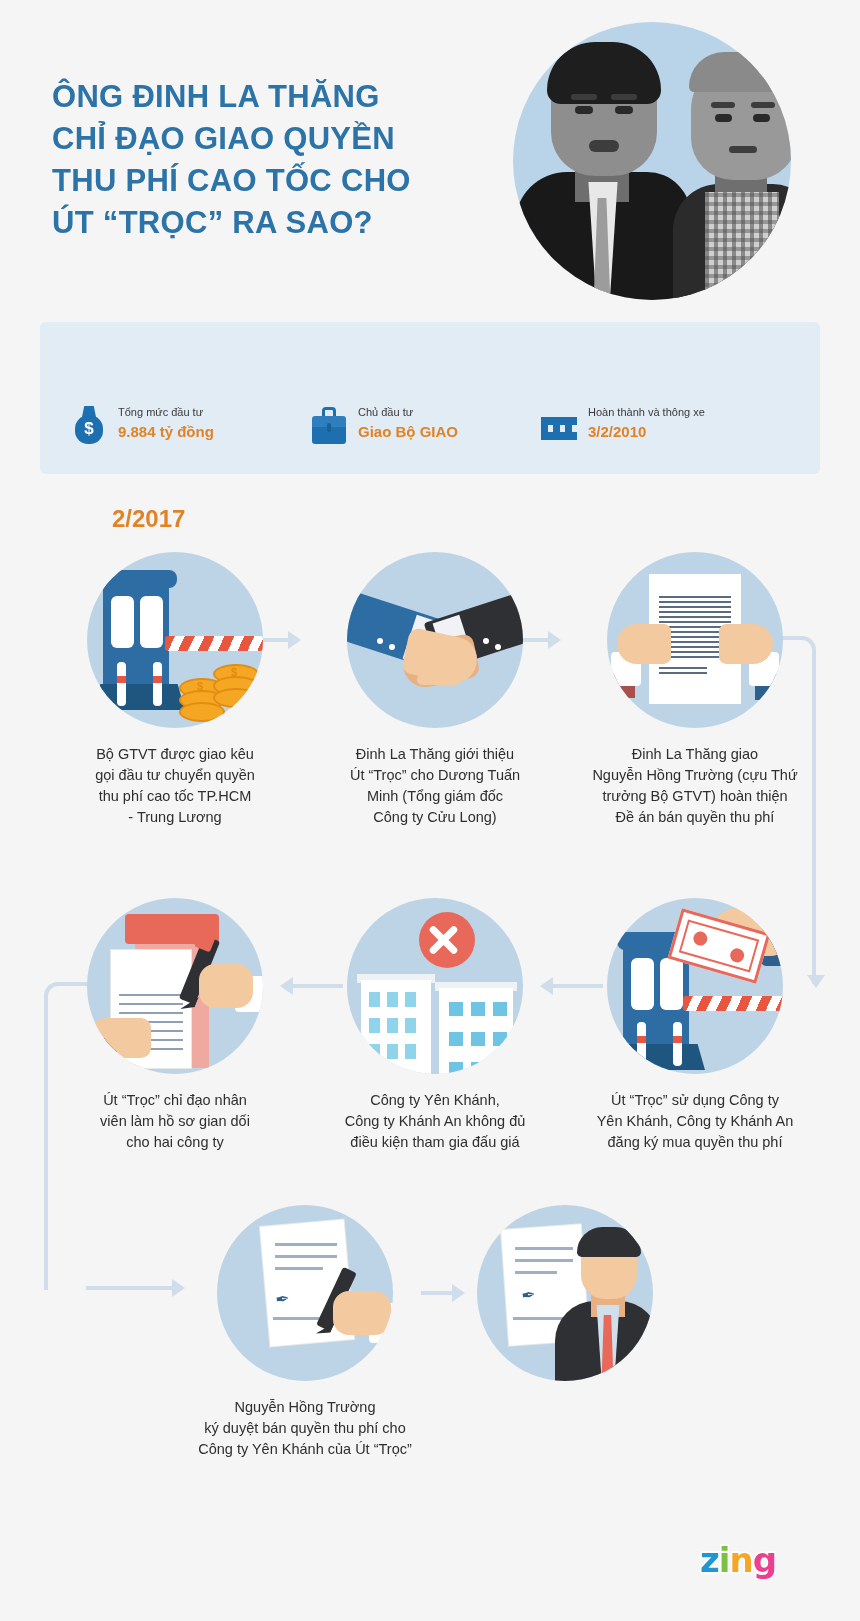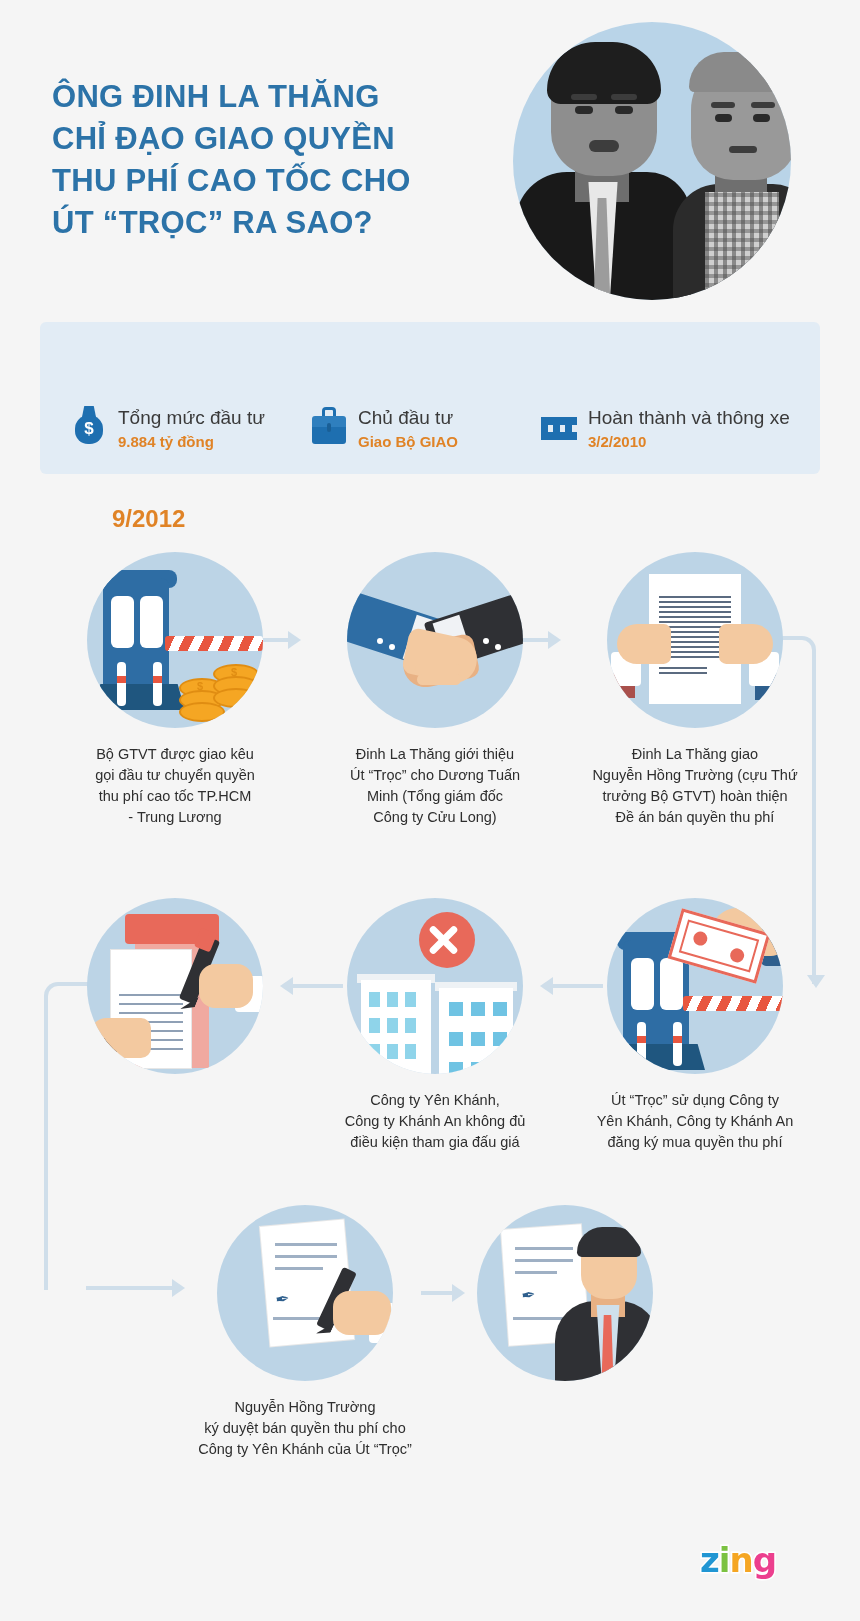--- a/index.html
+++ b/index.html
@@ -70,21 +70,21 @@
     position: absolute; left: 34px; top: 26px;
     font-size: 23px; font-weight: 700; color: #1e6fb0;
   }
   .facts { position: absolute; left: 30px; top: 82px; width: 730px; display: flex; }
   .fact { display: flex; align-items: flex-start; gap: 10px; }
   .fact:nth-child(1) { width: 240px; }
   .fact:nth-child(2) { width: 230px; }
   .fact:nth-child(3) { width: 250px; }
   .fact-ico { width: 38px; height: 42px; position: relative; flex: none; }
   .fact-txt { padding-top: 2px; }
-  .fact-label { font-size: 19px; color: #3a3a3a; line-height: 1.25; }
+  .fact-label { font-size: 11px; color: #3a3a3a; line-height: 1.25; }
   .fact-value { font-size: 15px; font-weight: 700; color: #e08326; margin-top: 3px; }
 
   
   .bag-body { position:absolute; left:5px; top:11px; width:28px; height:29px;
     background:#1e6fb0; border-radius: 14px 14px 13px 13px; }
   .bag-neck { position:absolute; left:12px; top:2px; width:14px; height:11px;
     background:#1e6fb0; clip-path: polygon(16% 0,84% 0,100% 100%,0 100%); }
   .bag-s { position:absolute; left:0; top:16px; width:38px; text-align:center;
     color:#fff; font-size:17px; font-weight:700; line-height:1; }
   
@@ -349,21 +349,21 @@
         </div>
         <div class="fact-txt">
           <div class="fact-label">Hoàn thành và thông xe</div>
           <div class="fact-value">3/2/2010</div>
         </div>
       </div>
 
     </div>
   </div>
 
-  <div class="date-label">9/2012</div>
+  <div class="date-label">2/2017</div>
 
   <div class="conn" style="left:237px; top:638px; width:52px; height:4px;"></div>
   <div class="arrow ar-right" style="left:288px; top:631px;"></div>
   <div class="conn" style="left:497px; top:638px; width:52px; height:4px;"></div>
   <div class="arrow ar-right" style="left:548px; top:631px;"></div>
 
   <div class="elbow" style="left:770px; top:636px; width:46px; height:348px; border-left:none; border-bottom:none; border-radius:0 14px 0 0;"></div>
   <div class="arrow ar-down" style="left:807px; top:975px;"></div>
 
   <div class="conn" style="left:551px; top:984px; width:52px; height:4px;"></div>
@@ -452,20 +452,23 @@
       <div class="ill sg-paper"></div>
         <div class="sg-lines"></div>
       <div class="ill sg-pen"></div>
         <div class="ill sg-pencap"></div>
         <div class="ill sg-pentip"></div>
       <div class="ill sg-cuff1"></div>
         <div class="ill sg-hand1"></div>
       <div class="ill sg-cuff2"></div>
         <div class="ill sg-hand2"></div>
     </div>
+    <div class="cap">Út “Trọc” chỉ đạo nhân
+viên làm hồ sơ gian dối
+cho hai công ty</div>
   </div>
 
   <div class="node" id="n5">
     <div class="circle">
       <div class="ill bd-1t"></div>
         <div class="ill bd-1"></div>
       <div class="ill bd-2t"></div>
         <div class="ill bd-2"></div>
       <div class="win-a" style="left:22px; top:94px;"></div>
       <div class="win-a" style="left:40px; top:94px;"></div>

